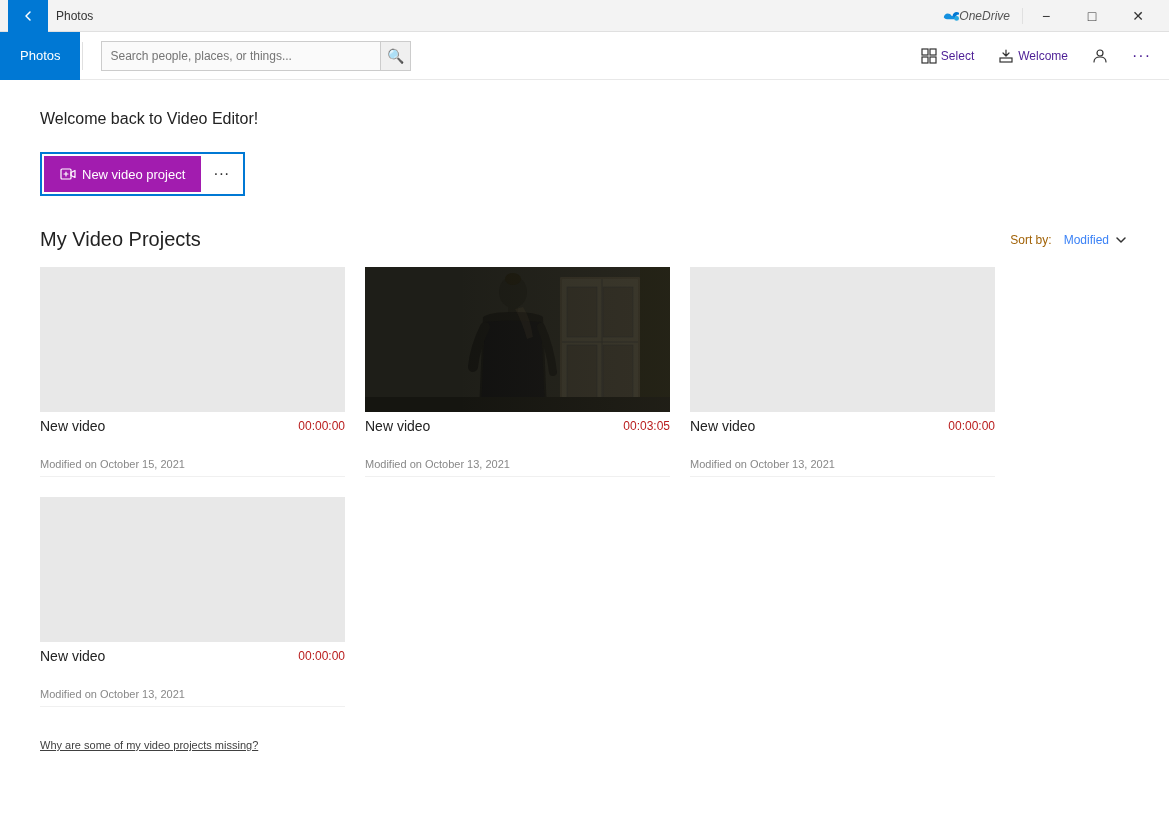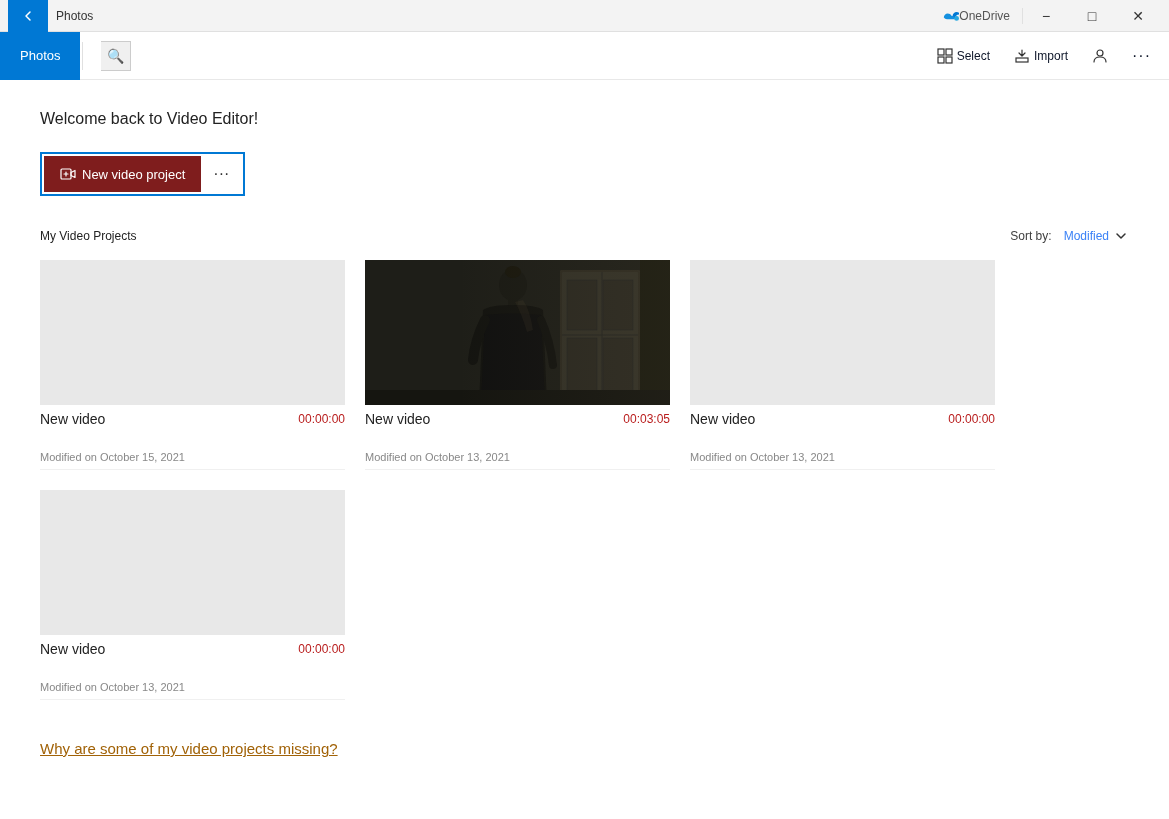--- a/index.html
+++ b/index.html
@@ -85,30 +85,31 @@
       color: #666;
     }
     .nav-actions {
       display: flex; align-items: center; gap: 4px;
       padding: 0 8px;
     }
     .nav-action-btn {
       display: flex; align-items: center; gap: 4px;
       padding: 4px 10px;
       font-size: 12px;
-      color: #0f172a;
+      color: #4c1d95;
       cursor: pointer;
       height: 32px;
     }
     .onedrive-area {
       display: flex; align-items: center; 
       padding: 0 12px;
       font-size: 12px;
       color: #555;
       border-right: 1px solid #e0e0e0;
+      font-style: italic;
     }
 
     
     .main-content {
       padding: 30px 40px;
     }
     .welcome-title {
       font-size: 16px;
       font-weight: 300;
       color: #222;
@@ -121,21 +122,21 @@
       align-items: center;
       margin-bottom: 32px;
     }
     .new-project-container {
       border: 2px solid #0078d4;
       display: flex;
       align-items: center;
       padding: 2px;
     }
     .new-project-btn {
-      background: #7f1d1d;
+      background: #a21caf;
       color: white;
       border: none;
       font-size: 13px;
       padding: 8px 16px;
       cursor: pointer;
       display: flex; align-items: center; gap: 6px;
       height: 36px;
     }
     .new-project-more {
       background: white;
@@ -149,31 +150,31 @@
     }
 
     
     .section-header {
       display: flex;
       justify-content: space-between;
       align-items: center;
       margin-bottom: 16px;
     }
     .section-title {
-      font-size: 12px;
+      font-size: 20px;
       font-weight: 400;
       color: #222;
     }
     .sort-area {
       display: flex; align-items: center; gap: 4px;
       font-size: 12px;
       color: #666;
       cursor: pointer;
     }
-    .sort-label { color: #404040; }
+    .sort-label { color: #a16207; }
     .sort-value { color: #3b82f6; font-weight: 500; }
 
     
     .video-grid {
       display: grid;
       grid-template-columns: repeat(3, 305px);
       gap: 20px;
     }
     .video-card {
       width: 305px;
@@ -224,23 +225,23 @@
       position: absolute;
       left: 30%;
       top: 0;
       bottom: 0;
       right: 0;
       background: linear-gradient(to right, transparent, rgba(160,140,100,0.08));
     }
 
     
     .missing-link {
-      margin-top: 40px;
-      font-size: 15px;
-      color: #a16207;
+      margin-top: 32px;
+      font-size: 11px;
+      color: #404040;
       text-decoration: underline;
       cursor: pointer;
     }
   </style>
 </head>
 <body>
 
 <div class="title-bar">
   <div class="title-bar-back">
     <svg width="12" height="12" viewBox="0 0 12 12">
@@ -267,38 +268,39 @@
     <span>✕</span>
   </div>
 </div>
 
 <div class="nav-bar">
   <div class="nav-photos-tab">
     <span>Photos</span>
   </div>
   <div style="width:1px;height:28px;background:#e0e0e0;margin:0 2px;"></div>
   <div class="nav-search">
+    <input class="nav-search-input" type="text" placeholder="Search people, places, or things..." style="">
     <div class="nav-search-icon">🔍</div>
   </div>
   <div class="nav-actions">
     <div class="nav-action-btn">
       <svg width="16" height="16" viewBox="0 0 16 16" fill="none">
         <rect x="1" y="1" width="6" height="6" stroke="#333" stroke-width="1.2" fill="none"></rect>
         <rect x="9" y="1" width="6" height="6" stroke="#333" stroke-width="1.2" fill="none"></rect>
         <rect x="1" y="9" width="6" height="6" stroke="#333" stroke-width="1.2" fill="none"></rect>
         <rect x="9" y="9" width="6" height="6" stroke="#333" stroke-width="1.2" fill="none"></rect>
       </svg>
       <span>Select</span>
     </div>
     <div class="nav-action-btn">
       <svg width="16" height="16" viewBox="0 0 16 16" fill="none">
         <rect x="2" y="10" width="12" height="4" stroke="#333" stroke-width="1.2" fill="none"></rect>
         <path d="M8 2v6M5 5l3 3 3-3" stroke="#333" stroke-width="1.2" stroke-linecap="round" stroke-linejoin="round"></path>
       </svg>
-      <span>Import</span>
+      <span>Welcome</span>
     </div>
     <div class="nav-action-btn">
       <svg width="16" height="16" viewBox="0 0 16 16" fill="none">
         <circle cx="8" cy="5" r="3" stroke="#333" stroke-width="1.2" fill="none"></circle>
         <path d="M2 14c0-3.31 2.69-5 6-5s6 1.69 6 5" stroke="#333" stroke-width="1.2" fill="none" stroke-linecap="round"></path>
       </svg>
     </div>
     <div class="nav-action-btn">
       <span style="font-size:16px;letter-spacing:1px;">···</span>
     </div>

